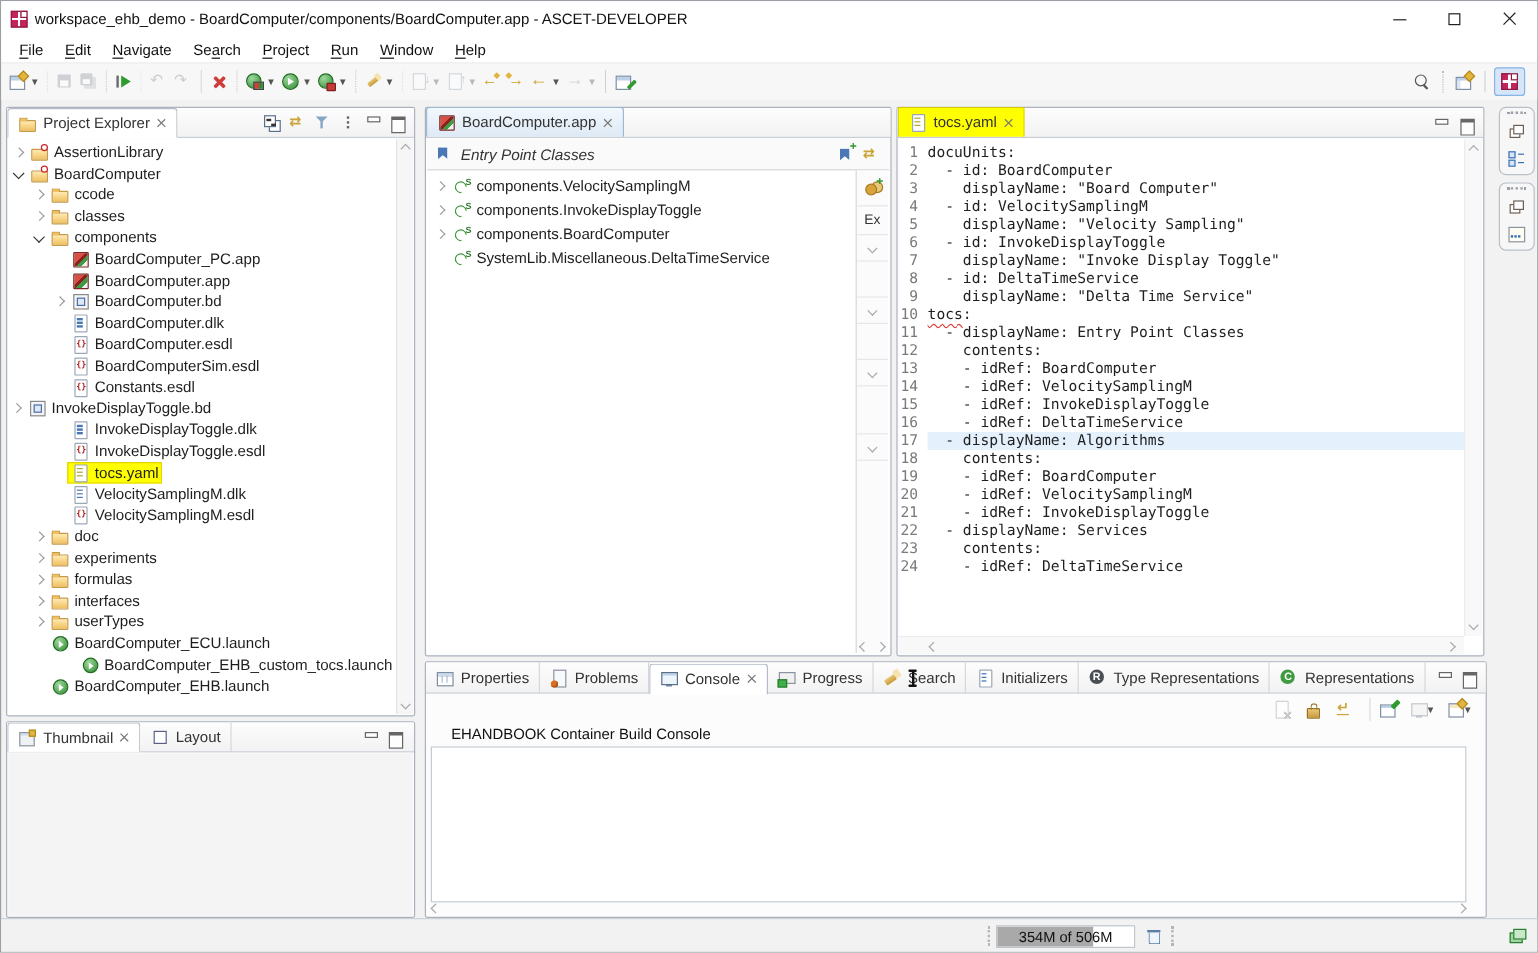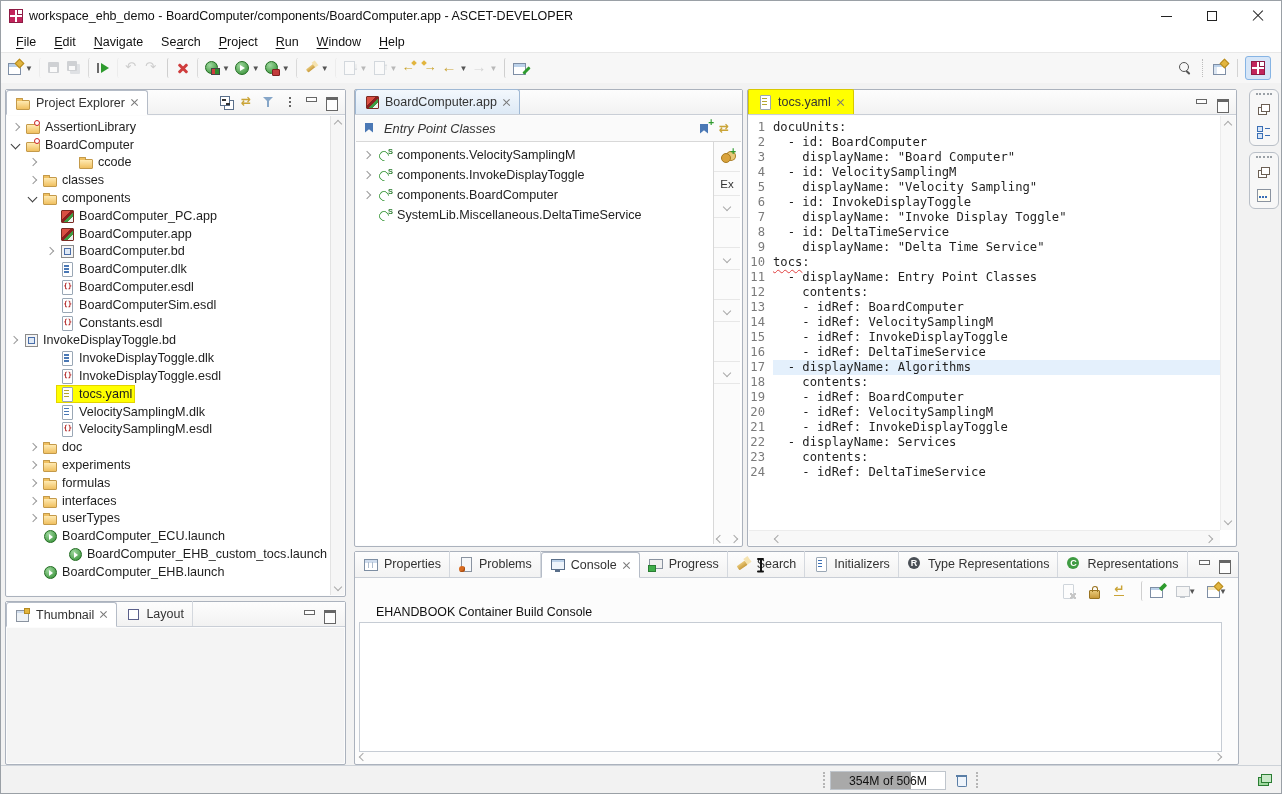--- a/index.html
+++ b/index.html
@@ -189,21 +189,21 @@
   .dots-handle { width:16px; height:3px; border-top:2px dotted #9aa0a6; }
   .restore-icon::before { content:""; position:absolute; left:2px; top:5px; width:7px; height:6px; border:1px solid #6b5f54; background:#fff; }
   .restore-icon::after { content:""; position:absolute; left:5px; top:2px; width:7px; height:6px; border:1px solid #6b5f54; background:#fff; }
   .outline-icon::before { content:""; position:absolute; left:1px; top:2px; width:4px; height:4px; border:1px solid #3a6fb5; background:#d8e6f8; box-shadow:0 7px 0 -1px #d8e6f8, 0 7px 0 0 #3a6fb5; }
   .outline-icon::after { content:""; position:absolute; left:9px; top:4px; width:5px; height:1.4px; background:#3a6fb5; box-shadow:0 7px 0 #3a6fb5; }
   .palette-view-icon::before { content:""; position:absolute; left:1px; top:2px; width:12px; height:11px; border:1px solid #8a93a0; background:#fffdf2; }
   .palette-view-icon::after { content:""; position:absolute; left:3px; top:9px; width:2px; height:2px; background:#3a6fb5; box-shadow:3px 0 0 #3a6fb5, 6px 0 0 #3a6fb5; }
 
   
   #bottomPanel { left:353px; top:550px; width:885px; height:214px; }
-  #bottomPanel .tabrow { height:26px; }
+  #bottomPanel .tabrow { height:26px;align-items:center; }
   .btab { height:26px; display:flex; align-items:center; gap:5px; padding:0 8px; font-size:12.5px; border-right:1px solid #d4d8de; color:#333; }
   .btab.active { background:#fff; border:1px solid #b5bcc7; border-bottom:1px solid #fff; margin-bottom:-1px; border-top-left-radius:3px; border-top-right-radius:3px; }
   .console-toolbar { position:absolute; left:1px; right:1px; top:27px; height:24px; background:#fcfcfc; display:flex; align-items:center; justify-content:flex-end; gap:6px; padding-right:8px; }
   .console-title-row { position:absolute; left:1px; right:1px; top:51px; height:18px; background:#fcfcfc; display:flex; align-items:center; padding-left:20px; font-size:12.4px; color:#111; }
   .console-output { position:absolute; left:4px; right:16px; top:70px; bottom:12px; background:#fff; border:1px solid #c6ccd4; }
   .console-hscroll { position:absolute; left:4px; right:16px; bottom:2px; height:9px; }
   .console-hscroll .chev.left { position:absolute; left:1px; top:1px; }
   .console-hscroll .chev.right { position:absolute; right:1px; top:1px; }
 
   
@@ -450,21 +450,21 @@
         </div>
 
         <div class="trow" style="padding-left: 2px;">
           <span class="exp exp-e"></span>
           <span class="row-inner">
             <span class="ti project-icon"></span>
             <span>BoardComputer</span>
           </span>
         </div>
 
-        <div class="trow" style="padding-left: 19px; gap: 36px;">
+        <div class="trow" style="padding-left: 19px;">
           <span class="exp exp-c"></span>
           <span class="row-inner">
             <span class="ti folder-icon"></span>
             <span>ccode</span>
           </span>
         </div>
 
         <div class="trow" style="padding-left: 19px;">
           <span class="exp exp-c"></span>
           <span class="row-inner">

